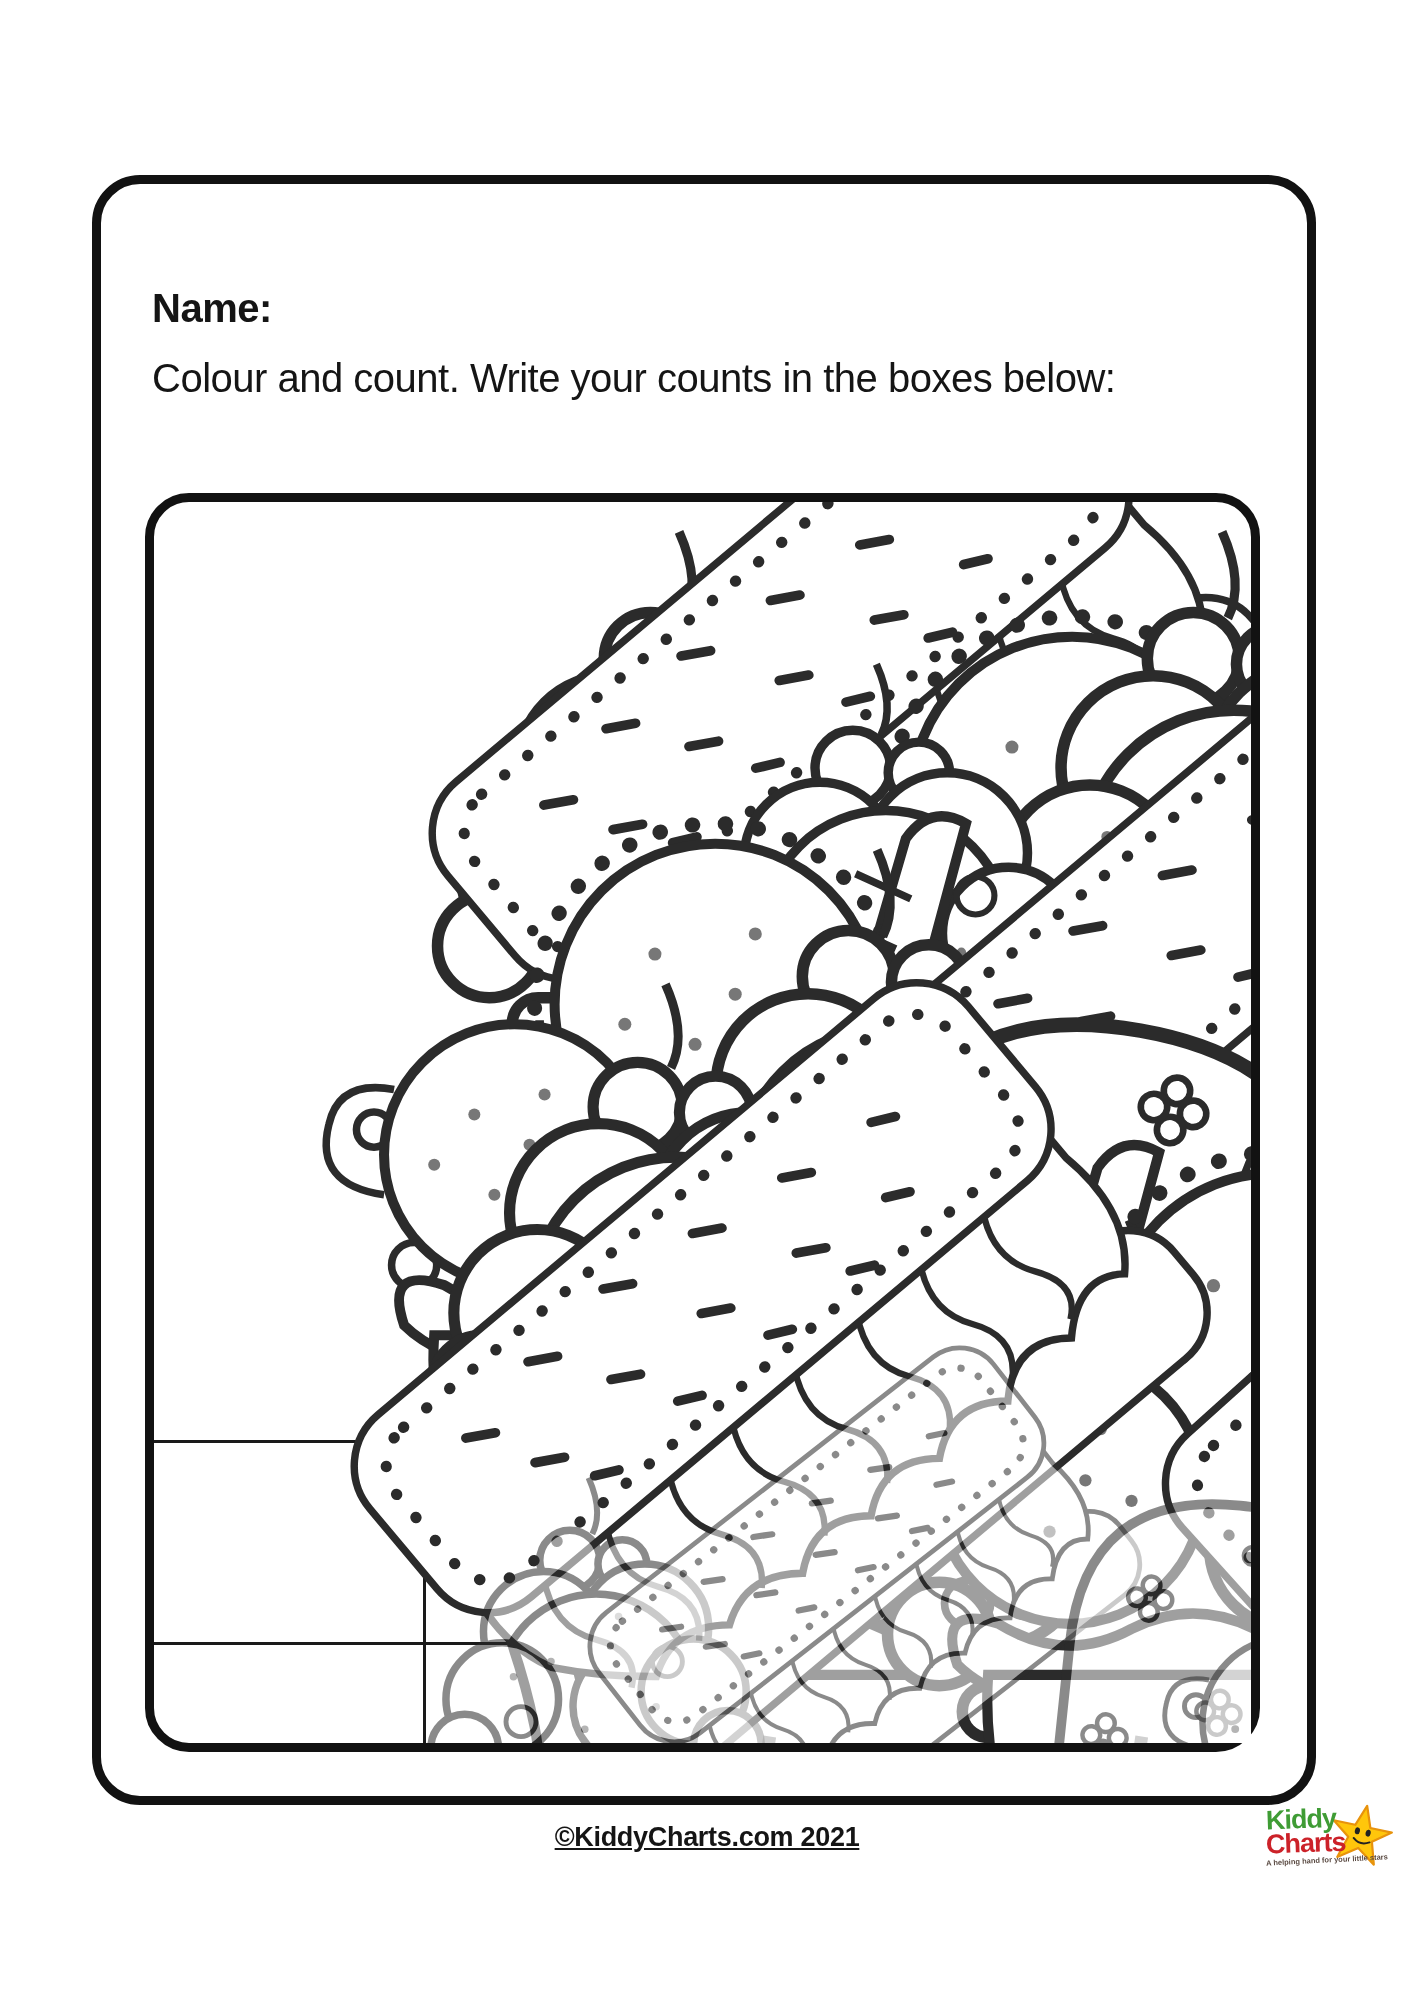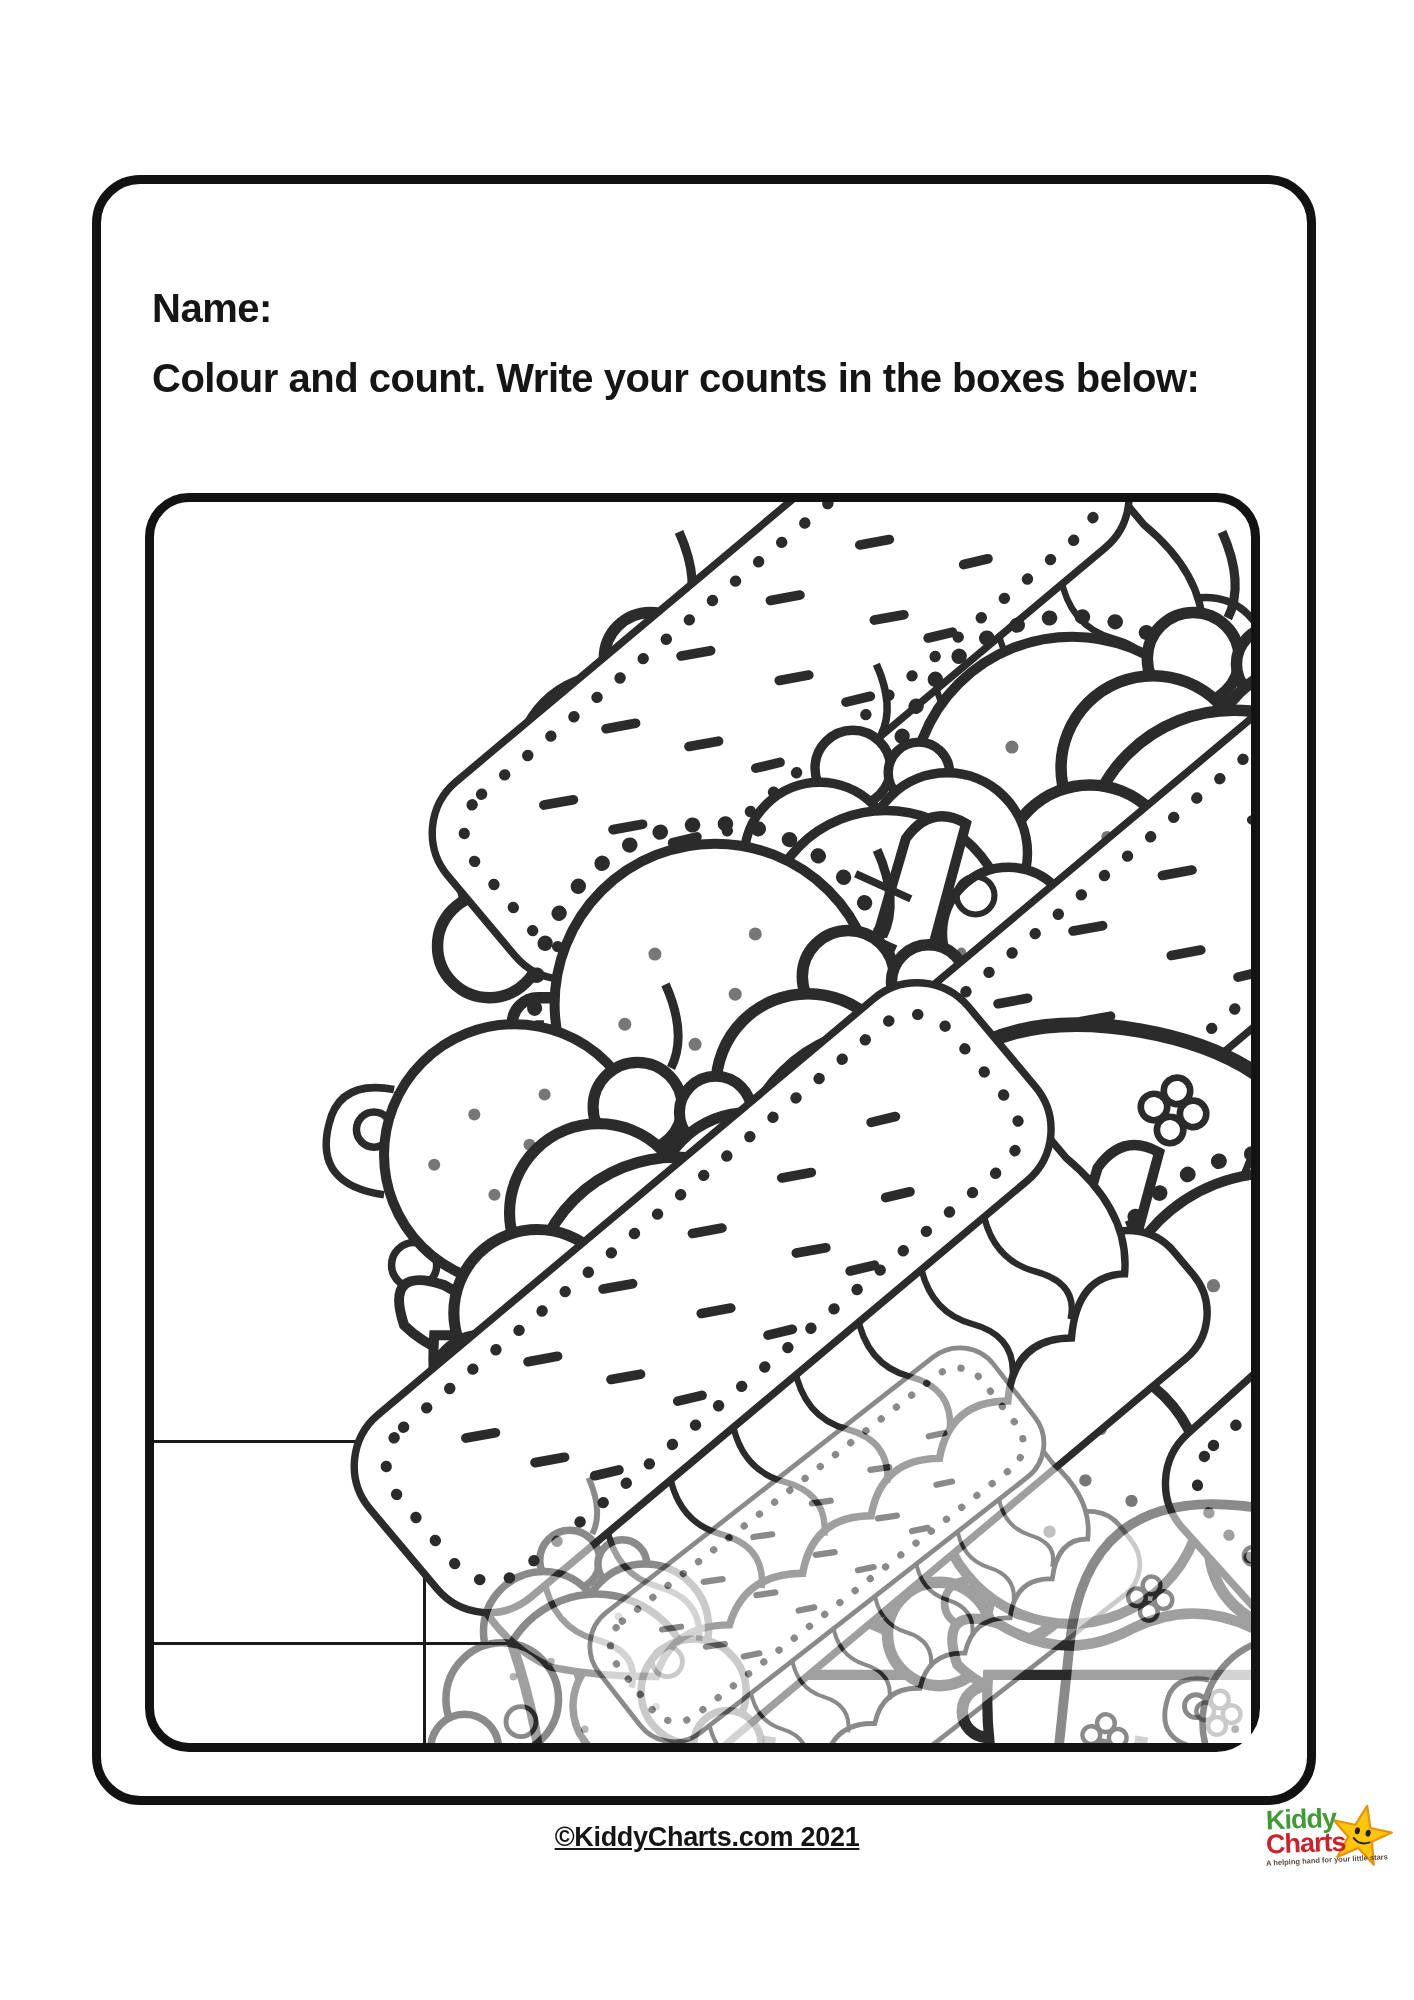--- a/index.html
+++ b/index.html
@@ -2,21 +2,21 @@
 <html><head>
 <meta charset="utf-8">
 <style>
   html,body{margin:0;padding:0;background:#fff;}
   .canvas{position:relative;width:1414px;height:2000px;background:#fff;overflow:hidden;
           font-family:"Liberation Sans",sans-serif;color:#151515;border-radius:17px;}
   .page-border{position:absolute;left:92px;top:175px;width:1224px;height:1630px;
                border:9px solid #121212;border-radius:48px;box-sizing:border-box;}
   .name-row{position:absolute;left:152px;top:286px;font-size:40px;font-weight:700;letter-spacing:-0.5px;}
   .name-write-area{display:inline-block;width:320px;height:40px;vertical-align:bottom;}
-  .instructions{position:absolute;left:152px;top:352px;width:1070px;font-size:40px;font-weight:700;
+  .instructions{position:absolute;left:152px;top:352px;width:1070px;font-size:40px;font-weight:400;
                 line-height:52px;letter-spacing:-0.5px;}
   .scatter-box{position:absolute;left:145px;top:493px;width:1115px;height:1259px;
                border:9px solid #121212;border-radius:44px;box-sizing:border-box;background:#fff;}
   .scatter-svg{position:absolute;left:0;top:0;pointer-events:none;}
   .count-table{position:absolute;left:0;top:938px;width:1097px;height:303px;
                border-top:3px solid #1a1a1a;display:grid;
                grid-template-columns:272px 291px 267px 267px;grid-template-rows:202px 98px;box-sizing:border-box;}
   .cell{border-right:3px solid #1a1a1a;box-sizing:border-box;}
   .cell.last{border-right:none;}
   .cell.ref{border-bottom:3px solid #1a1a1a;}

